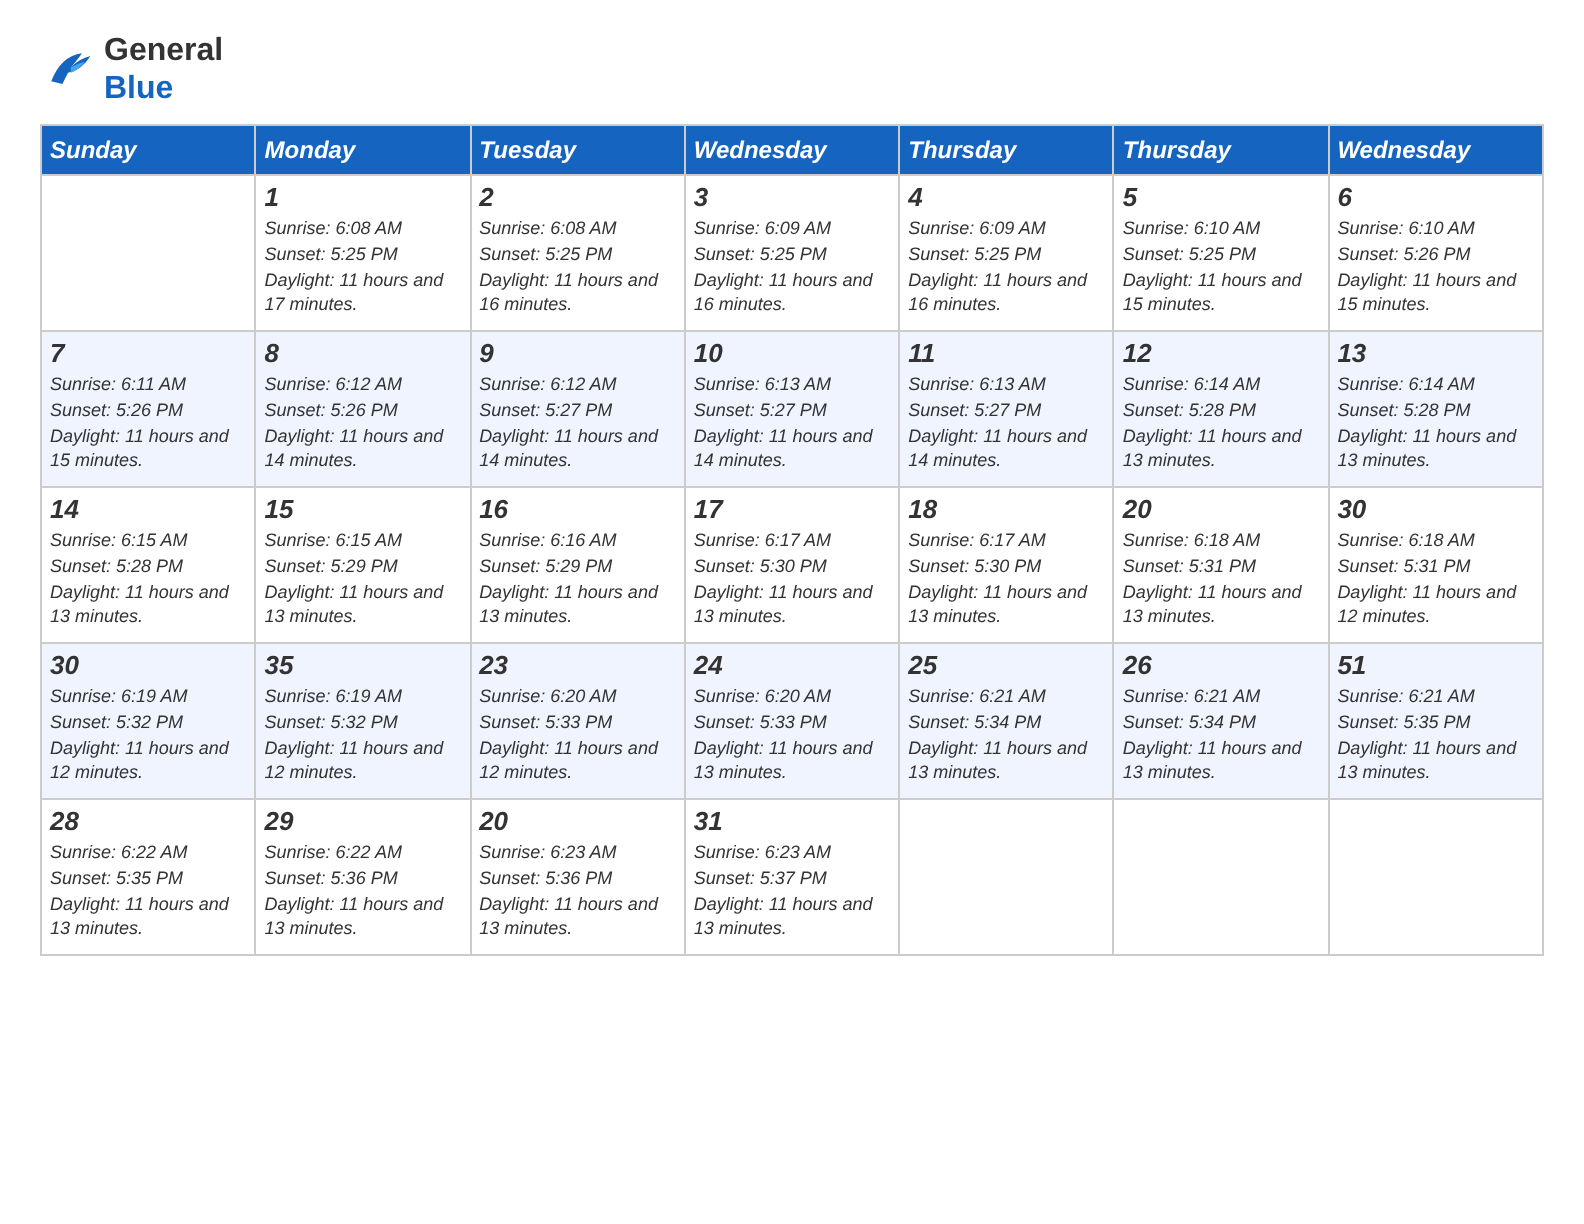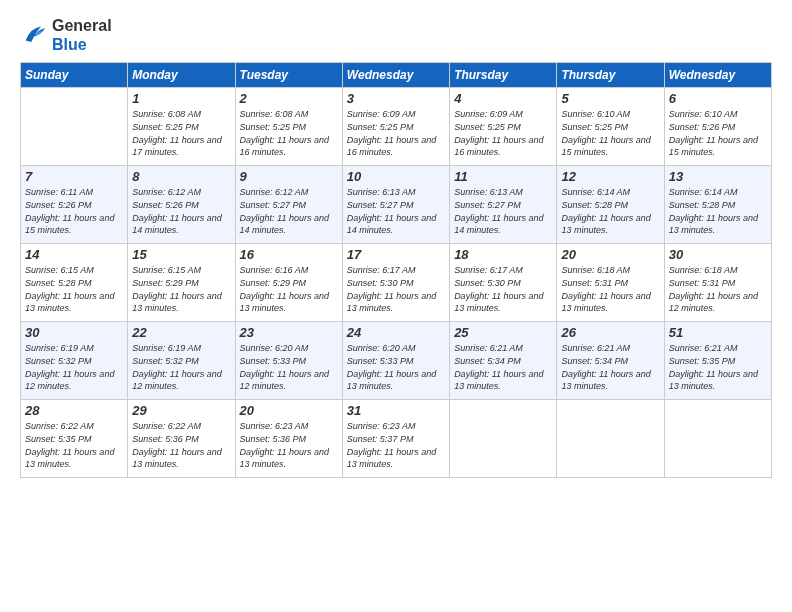--- a/index.html
+++ b/index.html
@@ -207,21 +207,21 @@
             <span class="day-num">30</span>
             <div class="day-info">Sunrise: 6:18 AM<br>Sunset: 5:31 PM<br>Daylight: 11 hours and 12 minutes.</div>
           </td>
         </tr>
         <tr>
           <td>
             <span class="day-num">30</span>
             <div class="day-info">Sunrise: 6:19 AM<br>Sunset: 5:32 PM<br>Daylight: 11 hours and 12 minutes.</div>
           </td>
           <td>
-            <span class="day-num">22</span>
+            <span class="day-num">35</span>
             <div class="day-info">Sunrise: 6:19 AM<br>Sunset: 5:32 PM<br>Daylight: 11 hours and 12 minutes.</div>
           </td>
           <td>
             <span class="day-num">23</span>
             <div class="day-info">Sunrise: 6:20 AM<br>Sunset: 5:33 PM<br>Daylight: 11 hours and 12 minutes.</div>
           </td>
           <td>
             <span class="day-num">24</span>
             <div class="day-info">Sunrise: 6:20 AM<br>Sunset: 5:33 PM<br>Daylight: 11 hours and 13 minutes.</div>
           </td>

